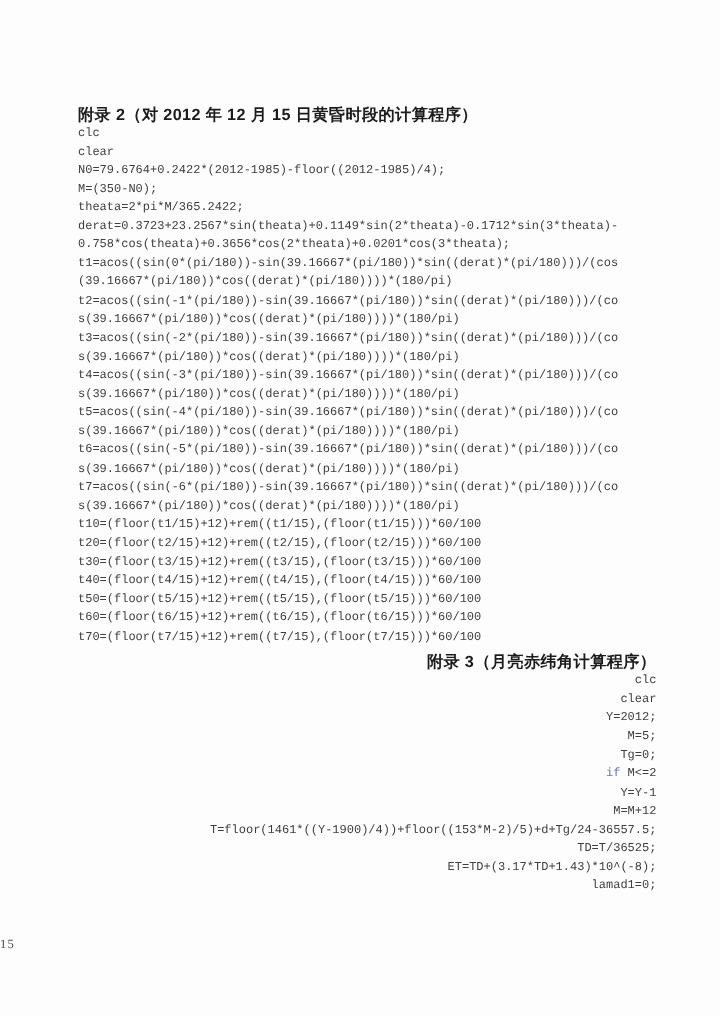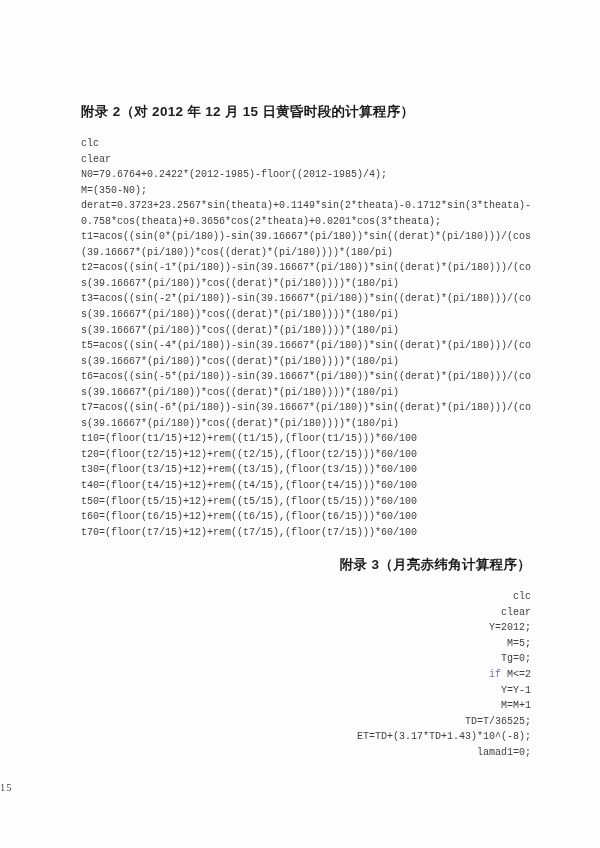--- a/index.html
+++ b/index.html
@@ -15,31 +15,31 @@
     overflow: hidden;
     font-family: "Liberation Sans", sans-serif;
   }
   .content {
     position: absolute;
     left: 65px;
     top: 87px;
     width: 482px;
   }
   .appendix-title {
-    margin: 16px;
+    margin: 0;
     font-size: 13.5px;
     font-weight: bold;
     color: #1c1c1c;
     line-height: 17px;
     letter-spacing: 0.3px;
     font-family: "Liberation Sans", sans-serif;
     white-space: nowrap;
   }
   .code-block {
-    margin: 16px;
+    margin: 0;
   }
   .code-line {
     font-family: "Liberation Mono", monospace;
     font-size: 10px;
     line-height: 15.55px;
     color: var(--code-color, #3e3e3e);
     white-space: pre;
   }
   .kw {
     color: var(--kw-color, #6a71b5);
@@ -66,28 +66,30 @@
 <div class="page">
   <div class="content">
 
     <section class="appendix-2">
       <h2 class="appendix-title">附录 2（对 2012 年 12 月 15 日黄昏时段的计算程序）</h2>
       <div class="code-block">
           <div class="code-line">clc</div>
           <div class="code-line">clear</div>
           <div class="code-line">N0=79.6764+0.2422*(2012-1985)-floor((2012-1985)/4);</div>
           <div class="code-line">M=(350-N0);</div>
+          <div class="code-line">theata=2*pi*M/365.2422;</div>
           <div class="code-line">derat=0.3723+23.2567*sin(theata)+0.1149*sin(2*theata)-0.1712*sin(3*theata)-</div>
           <div class="code-line">0.758*cos(theata)+0.3656*cos(2*theata)+0.0201*cos(3*theata);</div>
           <div class="code-line">t1=acos((sin(0*(pi/180))-sin(39.16667*(pi/180))*sin((derat)*(pi/180)))/(cos</div>
           <div class="code-line">(39.16667*(pi/180))*cos((derat)*(pi/180))))*(180/pi)</div>
           <div class="code-line">t2=acos((sin(-1*(pi/180))-sin(39.16667*(pi/180))*sin((derat)*(pi/180)))/(co</div>
           <div class="code-line">s(39.16667*(pi/180))*cos((derat)*(pi/180))))*(180/pi)</div>
           <div class="code-line">t3=acos((sin(-2*(pi/180))-sin(39.16667*(pi/180))*sin((derat)*(pi/180)))/(co</div>
           <div class="code-line">s(39.16667*(pi/180))*cos((derat)*(pi/180))))*(180/pi)</div>
+          <div class="code-line">t4=acos((sin(-3*(pi/180))-sin(39.16667*(pi/180))*sin((derat)*(pi/180)))/(co</div>
           <div class="code-line">s(39.16667*(pi/180))*cos((derat)*(pi/180))))*(180/pi)</div>
           <div class="code-line">t5=acos((sin(-4*(pi/180))-sin(39.16667*(pi/180))*sin((derat)*(pi/180)))/(co</div>
           <div class="code-line">s(39.16667*(pi/180))*cos((derat)*(pi/180))))*(180/pi)</div>
           <div class="code-line">t6=acos((sin(-5*(pi/180))-sin(39.16667*(pi/180))*sin((derat)*(pi/180)))/(co</div>
           <div class="code-line">s(39.16667*(pi/180))*cos((derat)*(pi/180))))*(180/pi)</div>
           <div class="code-line">t7=acos((sin(-6*(pi/180))-sin(39.16667*(pi/180))*sin((derat)*(pi/180)))/(co</div>
           <div class="code-line">s(39.16667*(pi/180))*cos((derat)*(pi/180))))*(180/pi)</div>
           <div class="code-line">t10=(floor(t1/15)+12)+rem((t1/15),(floor(t1/15)))*60/100</div>
           <div class="code-line">t20=(floor(t2/15)+12)+rem((t2/15),(floor(t2/15)))*60/100</div>
           <div class="code-line">t30=(floor(t3/15)+12)+rem((t3/15),(floor(t3/15)))*60/100</div>
@@ -101,21 +103,22 @@
     <section class="appendix-3">
       <h2 class="appendix-title">附录 3（月亮赤纬角计算程序）</h2>
       <div class="code-block">
           <div class="code-line">clc</div>
           <div class="code-line">clear</div>
           <div class="code-line">Y=2012;</div>
           <div class="code-line">M=5;</div>
           <div class="code-line">Tg=0;</div>
           <div class="code-line"><span class="kw">if</span> M&lt;=2</div>
           <div class="code-line">    Y=Y-1</div>
-          <div class="code-line">    M=M+1</div>
+          <div class="code-line">    M=M+12</div>
+          <div class="code-line">T=floor(1461*((Y-1900)/4))+floor((153*M-2)/5)+d+Tg/24-36557.5;</div>
           <div class="code-line">TD=T/36525;</div>
           <div class="code-line">ET=TD+(3.17*TD+1.43)*10^(-8);</div>
           <div class="code-line">lamad1=0;</div>
         </div>
     </section>
 
   </div>
 
   <div class="page-number">15</div>
 </div>

